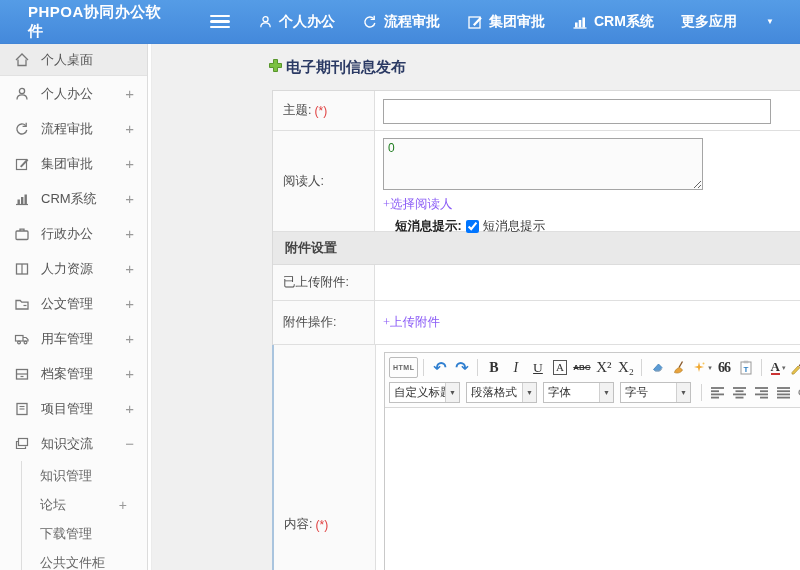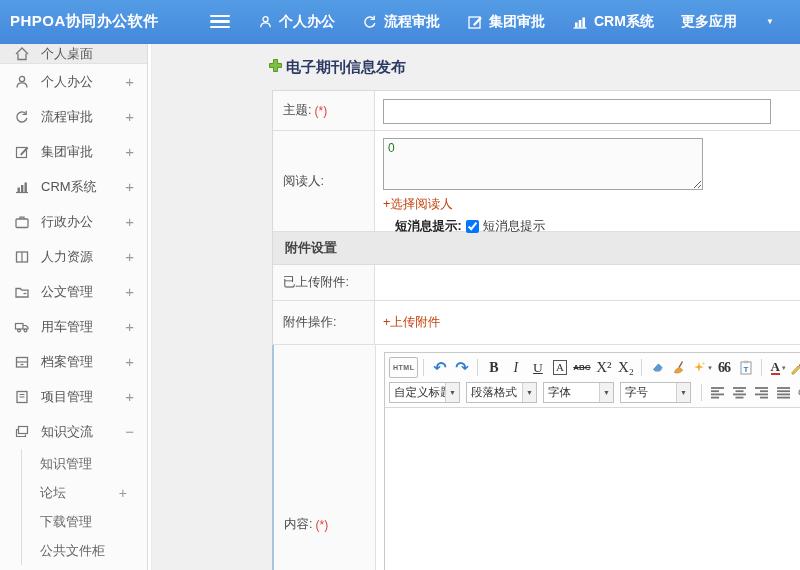--- a/index.html
+++ b/index.html
@@ -3,38 +3,38 @@
 <meta charset="utf-8">
 <style>
   * { box-sizing: border-box; margin: 0; padding: 0; }
   html,body { width:800px; height:570px; overflow:hidden;
     font-family:"Liberation Sans","DejaVu Sans",sans-serif; }
   .app { width:800px; height:570px; overflow:hidden; background:#f0f0f0; position:relative; }
 
   
   .hdr { height:44px; background:linear-gradient(#559ce6,#4489db); display:flex; align-items:center;
          color:#fff; border-bottom:1px solid #4285d6; }
-  .logo { font-size:15px; font-weight:bold; padding:0 10px; width:196px; letter-spacing:.5px; }
+  .logo { font-size:15px; font-weight:bold; padding:0 28px; width:196px; letter-spacing:.5px; }
   .burger { width:20px; display:flex; flex-direction:column; gap:3px; margin:0 14px 0 14px; cursor:pointer; }
   .burger span { height:2.6px; background:#fff; border-radius:2px; }
   .topnav { display:flex; align-items:center; gap:27px; margin-left:14px; }
   .nav-item { display:flex; align-items:center; gap:6px; font-size:14px; font-weight:bold; cursor:pointer; white-space:nowrap; }
   .nav-item svg { display:block; }
   .caret { font-size:8px; margin-left:2px; }
 
   
   .body-row { display:flex; height:526px; }
   .sidebar { width:148px; background:#fbfbfb; border-right:1px solid #dcdcdc; overflow:hidden; }
   .scroll-strip { width:4px; background:#ffffff; border-right:1px solid #ebebeb; }
   .main { flex:1; overflow:hidden; position:relative;padding-left:41px; }
 
   
   .side-item { height:35px; display:flex; align-items:center; padding:0 13px 0 14px; cursor:pointer;
                color:#555; font-size:13px; }
-  .side-item.active { background:#ececec; border-bottom:1px solid #e2e2e2; height:20px; }
+  .side-item.active { background:#ececec; border-bottom:1px solid #e2e2e2; height:32px; }
   .side-item .sicon { width:16px; height:16px; margin-right:11px; flex:none; }
   .side-item .slabel { flex:1; white-space:nowrap; }
   .side-item .sexpand { color:#999; font-size:15px; font-weight:300; }
   .sub-block { margin-left:21px; border-left:1px solid #ddd; }
   .sub-item { height:29px; display:flex; align-items:center; padding:0 20px 0 18px; color:#666;
               font-size:13px; cursor:pointer; }
   .sub-item .slabel { flex:1; white-space:nowrap; }
   .sub-item .sexpand { color:#999; font-size:14px; }
 
   
@@ -46,21 +46,21 @@
             font-size:12.5px; color:#4a4a4a; display:flex; align-items:center; padding-left:10px; gap:3px; }
   .fcontent { flex:1; background:#fff; padding:7px 8px; font-size:12.5px; }
   .req { color:#e04040; font-style:normal; font-size:12px; }
   .row-subject { height:40px; }
   .row-subject input { width:388px; height:25px; border:1px solid #a5a5a5; background:#fff; padding:0 4px;
             font-size:12.5px; outline:none; margin-top:1px;}
   .row-readers { height:101px; }
   .row-readers textarea { width:320px; height:52px; border:1px solid #a5a5a5; background:#fbfbfb;
             font-size:12px; color:#1f7d1f; padding:2px 4px; resize:both;
             font-family:"Liberation Sans","DejaVu Sans",sans-serif; }
-  a.blue-link { color:#c2410c; text-decoration:none; font-size:12.5px; cursor:pointer; }
+  a.blue-link { color:#8b5cf6; text-decoration:none; font-size:12.5px; cursor:pointer;font-family:Liberation Serif, serif; }
   .link-line { margin-top:3px; }
   .hint-line { margin-top:5px; color:#333; font-size:12.5px; display:flex; align-items:center; gap:4px; }
   .hint-line b { margin-left:12px; color:#222; }
   .hint-line input[type=checkbox] { width:13px; height:13px; }
   .section-head { height:33px; background:#e9e9e9; border-bottom:1px solid #dcdcdc; display:flex;
             align-items:center; padding-left:12px; font-size:13px; font-weight:bold; color:#444; }
   .row-uploaded { height:36px; }
   .row-ops { height:44px; }
   .row-content { height:360px; border-left:2px solid #a9c4de; margin-left:-1px; }
   .row-content .flabel { justify-content:flex-start; }

